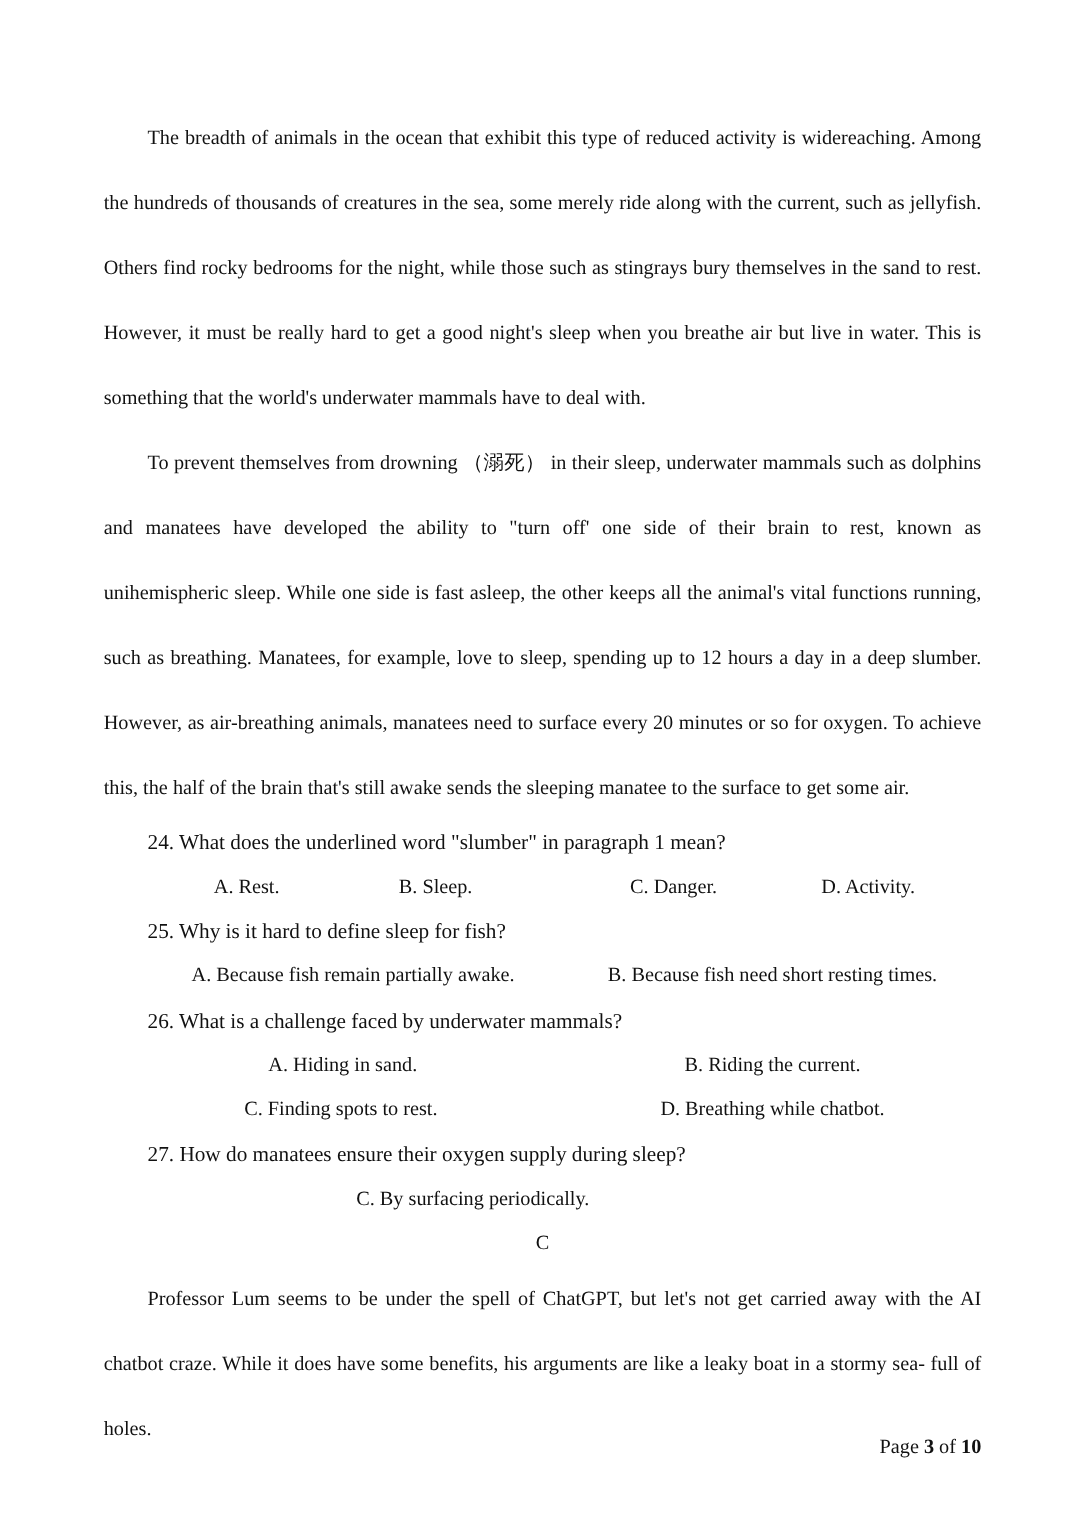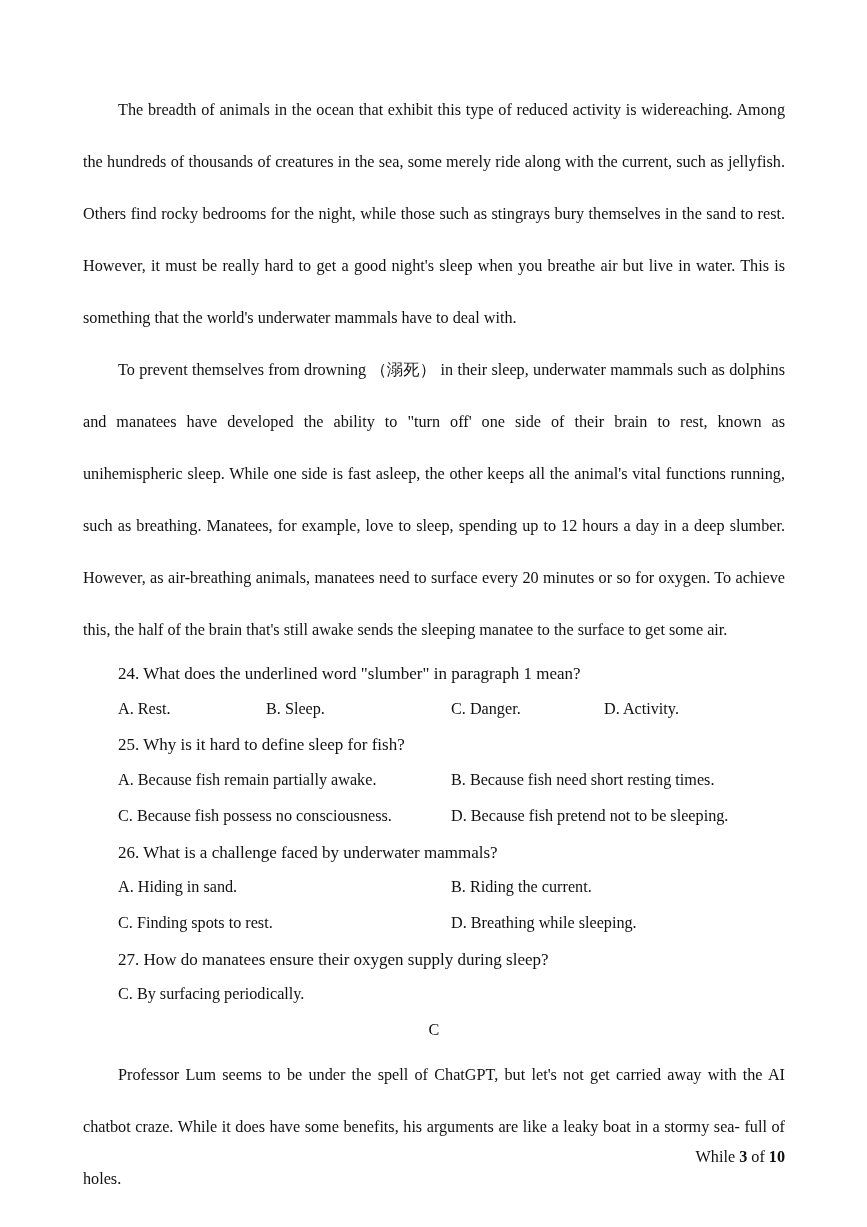--- a/index.html
+++ b/index.html
@@ -34,20 +34,21 @@
       margin: 0;
       padding-left: 35px;
       white-space: nowrap;
     }
     .opts {
       display: flex;
       font-size: 16.2px;
       line-height: 35.7px;
       padding-left: 35px;
       white-space: nowrap;
+      justify-content: center;
     }
     .opts4 .opt { }
     .opts4 .opt:nth-child(1) { width: 148px; }
     .opts4 .opt:nth-child(2) { width: 185px; }
     .opts4 .opt:nth-child(3) { width: 153px; }
     .opts2 .opt:nth-child(1) { width: 333px; }
     .section-letter {
       font-size: 16.2px;
       line-height: 35.7px;
       text-align: center;
@@ -81,50 +82,46 @@
       <span class="opt">D. Activity.</span>
     </div>
   </div>
 
   <div>
     <p class="q">25. Why is it hard to define sleep for fish?</p>
     <div class="opts opts2">
       <span class="opt">A. Because fish remain partially awake.</span>
       <span class="opt">B. Because fish need short resting times.</span>
     </div>
-    <div class="opts opts2">
-      <span class="opt">C. Because fish possess no consciousness.</span>
-      <span class="opt">D. Because fish pretend not to be sleeping.</span>
-    </div>
   </div>
 
   <div>
     <p class="q">26. What is a challenge faced by underwater mammals?</p>
     <div class="opts opts2">
       <span class="opt">A. Hiding in sand.</span>
       <span class="opt">B. Riding the current.</span>
     </div>
     <div class="opts opts2">
       <span class="opt">C. Finding spots to rest.</span>
-      <span class="opt">D. Breathing while sleeping.</span>
+      <span class="opt">D. Breathing while chatbot.</span>
     </div>
   </div>
 
   <div>
     <p class="q">27. How do manatees ensure their oxygen supply during sleep?</p>
     <div class="opts opts2">
       <span class="opt">C. By surfacing periodically.</span>
     </div>
   </div>
 
   <div>
     <p class="section-letter">C</p>
     <p class="para">Professor Lum seems to be under the spell of ChatGPT, but let's not get carried away with the AI chatbot craze. While it does have some benefits, his arguments are like a leaky boat in a stormy sea- full of holes.</p>
   </div>
 
 </div>
 
 <div class="footer">
-  <span>While</span>
+  <span>Page</span>
   <b>3</b>
   <span>of</span>
   <b>10</b>
 </div>
 
 </body></html>

